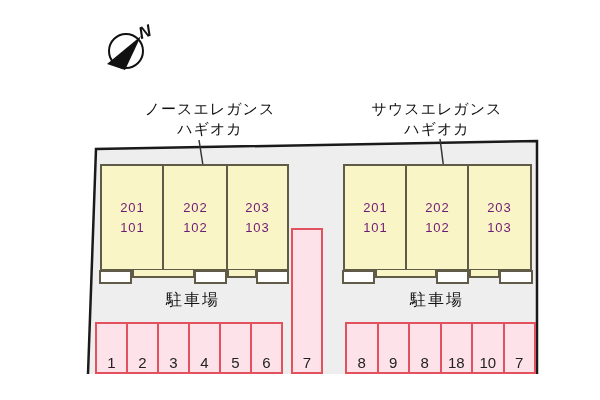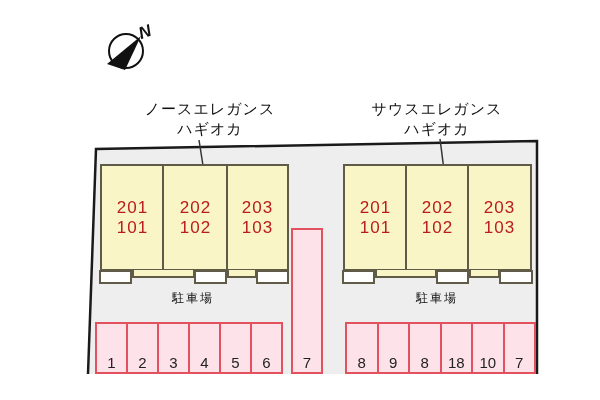--- a/index.html
+++ b/index.html
@@ -11,31 +11,31 @@
   .svg-layer{position:absolute;left:0;top:0;width:600px;height:400px;}
 
   
   .bldg-label{position:absolute;width:180px;text-align:center;font-size:15px;
     letter-spacing:1px;color:#111;white-space:nowrap;}
 
   
   .building{position:absolute;top:164px;width:189px;height:107px;
     background:#faf5c6;border:2px solid #5f5b47;}
   .unit-divider{position:absolute;top:0;width:2px;height:100%;background:#5f5b47;}
-  .unit-label{position:absolute;top:32px;text-align:center;font-size:17px;
-    line-height:20px;letter-spacing:1px;color:#b91c1c;}
+  .unit-label{position:absolute;top:32px;text-align:center;font-size:13px;
+    line-height:20px;letter-spacing:1px;color:#701a75;}
 
   
   .porch{position:absolute;top:270px;height:14px;background:#ffffff;border:2px solid #5f5b47;}
   .step{position:absolute;top:270px;height:8px;background:#faf5c6;
     border:2px solid #5f5b47;border-top:none;}
 
   
   .parking-label{position:absolute;top:290px;width:120px;text-align:center;
-    font-size:12px;color:#111;letter-spacing:2px;white-space:nowrap;}
+    font-size:16px;color:#111;letter-spacing:2px;white-space:nowrap;}
   .parking-row{position:absolute;top:322px;height:52px;display:flex;
     border:2px solid #e1525e;background:#fde2e9;}
   .parking-cell{flex:1;position:relative;border-right:2px solid #e1525e;}
   .parking-cell:last-child{border-right:none;}
   .parking-num{position:absolute;left:0;right:0;bottom:1px;text-align:center;
     font-size:15px;color:#222;}
   .parking-tall{position:absolute;left:291px;top:228px;width:32px;height:146px;
     border:2px solid #e1525e;background:#fde2e9;}
 </style>
 </head>

